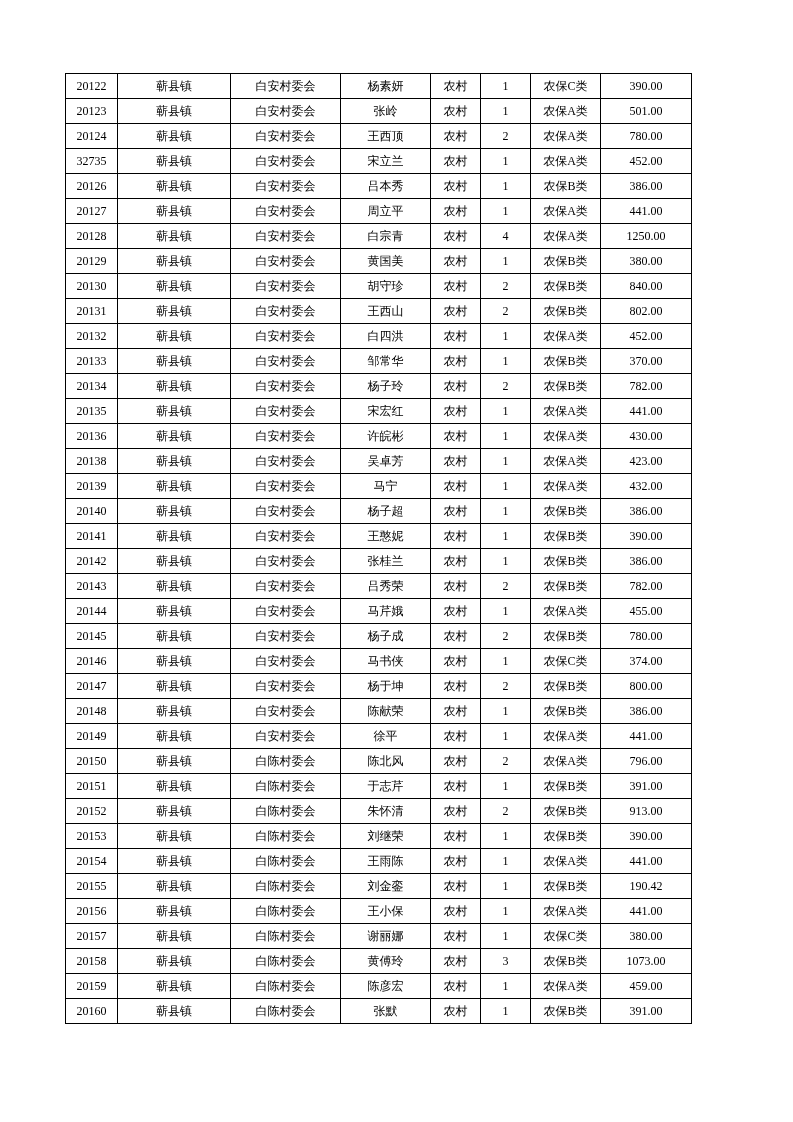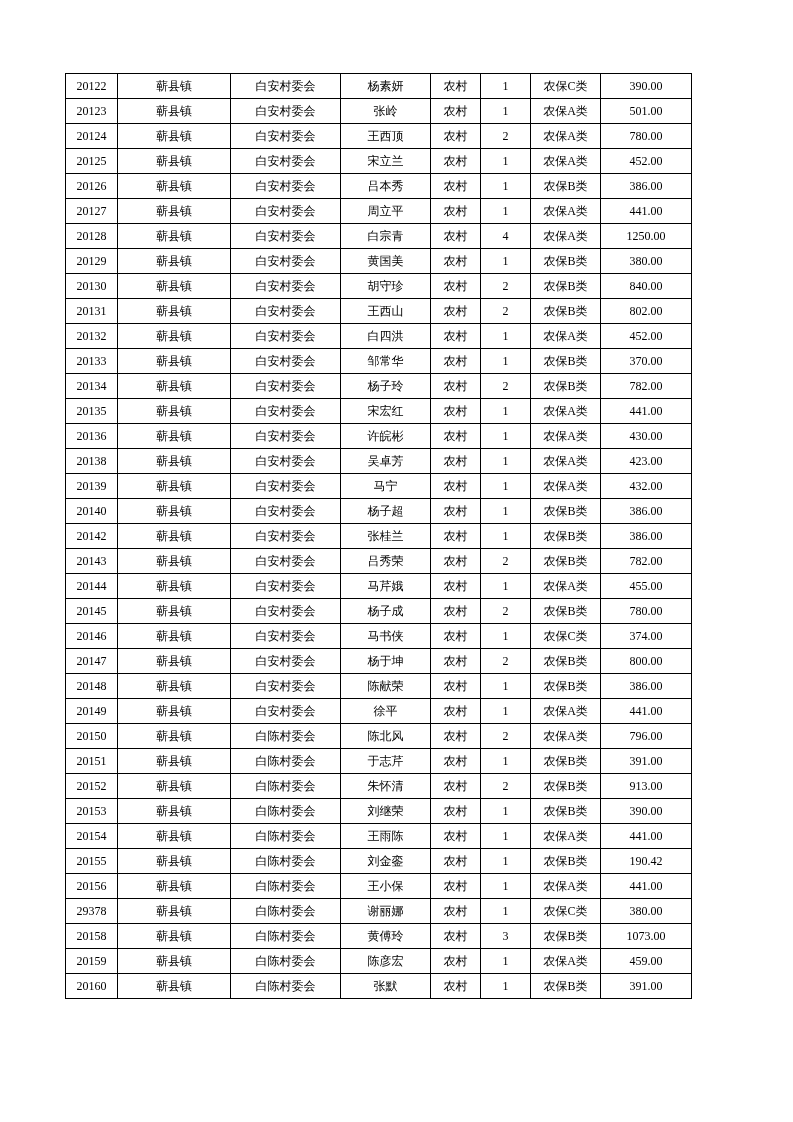--- a/index.html
+++ b/index.html
@@ -86,21 +86,21 @@
           <td>20124</td>
           <td>蕲县镇</td>
           <td>白安村委会</td>
           <td>王西顶</td>
           <td>农村</td>
           <td>2</td>
           <td>农保A类</td>
           <td>780.00</td>
         </tr>
         <tr>
-          <td>20125</td>
+          <td>32735</td>
           <td>蕲县镇</td>
           <td>白安村委会</td>
           <td>宋立兰</td>
           <td>农村</td>
           <td>1</td>
           <td>农保A类</td>
           <td>452.00</td>
         </tr>
         <tr>
           <td>20126</td>
@@ -234,20 +234,30 @@
         </tr>
         <tr>
           <td>20140</td>
           <td>蕲县镇</td>
           <td>白安村委会</td>
           <td>杨子超</td>
           <td>农村</td>
           <td>1</td>
           <td>农保B类</td>
           <td>386.00</td>
+        </tr>
+        <tr>
+          <td>20141</td>
+          <td>蕲县镇</td>
+          <td>白安村委会</td>
+          <td>王憨妮</td>
+          <td>农村</td>
+          <td>1</td>
+          <td>农保B类</td>
+          <td>390.00</td>
         </tr>
         <tr>
           <td>20142</td>
           <td>蕲县镇</td>
           <td>白安村委会</td>
           <td>张桂兰</td>
           <td>农村</td>
           <td>1</td>
           <td>农保B类</td>
           <td>386.00</td>
@@ -386,21 +396,21 @@
           <td>20156</td>
           <td>蕲县镇</td>
           <td>白陈村委会</td>
           <td>王小保</td>
           <td>农村</td>
           <td>1</td>
           <td>农保A类</td>
           <td>441.00</td>
         </tr>
         <tr>
-          <td>29378</td>
+          <td>20157</td>
           <td>蕲县镇</td>
           <td>白陈村委会</td>
           <td>谢丽娜</td>
           <td>农村</td>
           <td>1</td>
           <td>农保C类</td>
           <td>380.00</td>
         </tr>
         <tr>
           <td>20158</td>

